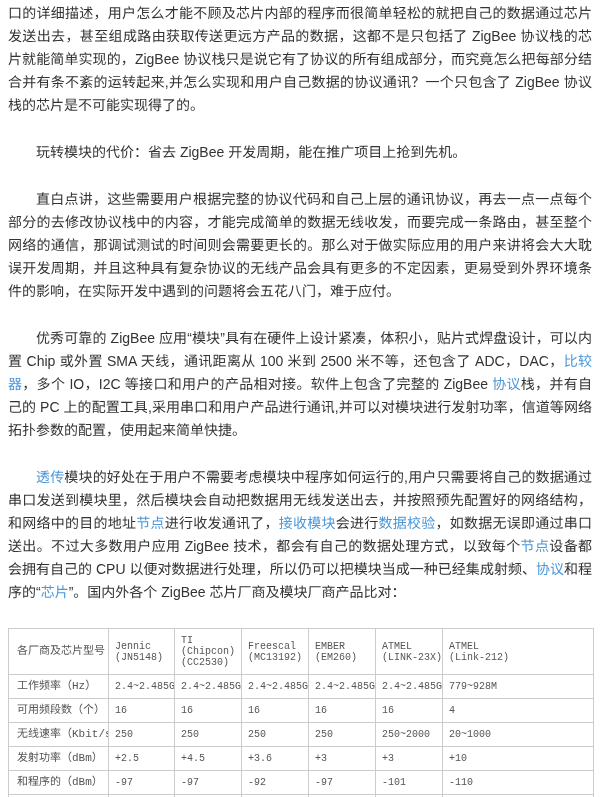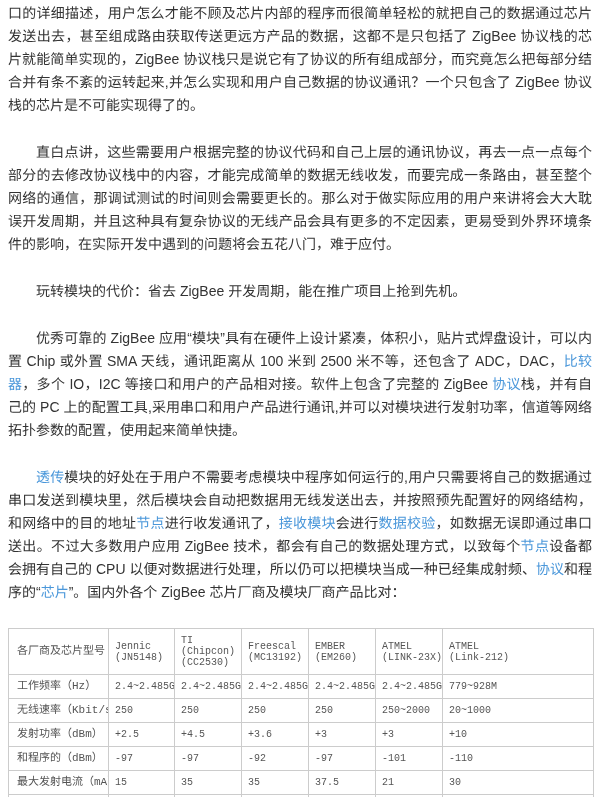--- a/index.html
+++ b/index.html
@@ -54,22 +54,22 @@
   table.cmp th.rowlab,table.cmp td.rowlab{
     font-size:11px;
     padding-left:8px;
   }
 </style>
 </head>
 <body>
 
 <div class="doc">
     <p class=""><span>口的详细描述，用户怎么才能不顾及芯片内部的程序而很简单轻松的就把自己的数据通过芯片发送出去，甚至组成路由获取传送更远方产品的数据，这都不是只包括了 ZigBee 协议栈的芯片就能简单实现的，ZigBee 协议栈只是说它有了协议的所有组成部分，而究竟怎么把每部分结合并有条不紊的运转起来,并怎么实现和用户自己数据的协议通讯？一个只包含了 ZigBee 协议栈的芯片是不可能实现得了的。</span></p>
+    <p class="indent"><span>玩转模块的代价：省去 ZigBee 开发周期，能在推广项目上抢到先机。</span></p>
     <p class="indent"><span>直白点讲，这些需要用户根据完整的协议代码和自己上层的通讯协议，再去一点一点每个部分的去修改协议栈中的内容，才能完成简单的数据无线收发，而要完成一条路由，甚至整个网络的通信，那调试测试的时间则会需要更长的。那么对于做实际应用的用户来讲将会大大耽误开发周期，并且这种具有复杂协议的无线产品会具有更多的不定因素，更易受到外界环境条件的影响，在实际开发中遇到的问题将会五花八门，难于应付。</span></p>
-    <p class="indent"><span>玩转模块的代价：省去 ZigBee 开发周期，能在推广项目上抢到先机。</span></p>
     <p class="indent"><span>优秀可靠的 ZigBee 应用“模块”具有在硬件上设计紧凑，体积小，贴片式焊盘设计，可以内置 Chip 或外置 SMA 天线，通讯距离从 100 米到 2500 米不等，还包含了 ADC，DAC，</span><span class="doc-link">比较器</span><span>，多个 IO，I2C 等接口和用户的产品相对接。软件上包含了完整的 ZigBee </span><span class="doc-link">协议</span><span>栈，并有自己的 PC 上的配置工具,采用串口和用户产品进行通讯,并可以对模块进行发射功率，信道等网络拓扑参数的配置，使用起来简单快捷。</span></p>
     <p class="indent"><span class="doc-link">透传</span><span>模块的好处在于用户不需要考虑模块中程序如何运行的,用户只需要将自己的数据通过串口发送到模块里，然后模块会自动把数据用无线发送出去，并按照预先配置好的网络结构，和网络中的目的地址</span><span class="doc-link">节点</span><span>进行收发通讯了，</span><span class="doc-link">接收模块</span><span>会进行</span><span class="doc-link">数据校验</span><span>，如数据无误即通过串口送出。不过大多数用户应用 ZigBee 技术，都会有自己的数据处理方式，以致每个</span><span class="doc-link">节点</span><span>设备都会拥有自己的 CPU 以便对数据进行处理，所以仍可以把模块当成一种已经集成射频、</span><span class="doc-link">协议</span><span>和程序的“</span><span class="doc-link">芯片</span><span>”。国内外各个 ZigBee 芯片厂商及模块厂商产品比对：</span></p>
   </div>
 
 <table class="cmp">
   <colgroup>
     <col style="width:100px">
     <col style="width:66px">
     <col style="width:67px">
     <col style="width:67px">
@@ -90,20 +90,29 @@
     </thead>
   <tbody>
       <tr>
         <td class="rowlab">工作频率（Hz）</td>
         <td>2.4~2.485G</td>
         <td>2.4~2.485G</td>
         <td>2.4~2.485G</td>
         <td>2.4~2.485G</td>
         <td>2.4~2.485G</td>
         <td>779~928M</td>
+      </tr>
+      <tr>
+        <td class="rowlab">可用频段数（个）</td>
+        <td>16</td>
+        <td>16</td>
+        <td>16</td>
+        <td>16</td>
+        <td>16</td>
+        <td>4</td>
       </tr>
       <tr>
         <td class="rowlab">无线速率（Kbit/s）</td>
         <td>250</td>
         <td>250</td>
         <td>250</td>
         <td>250</td>
         <td>250~2000</td>
         <td>20~1000</td>
       </tr>

